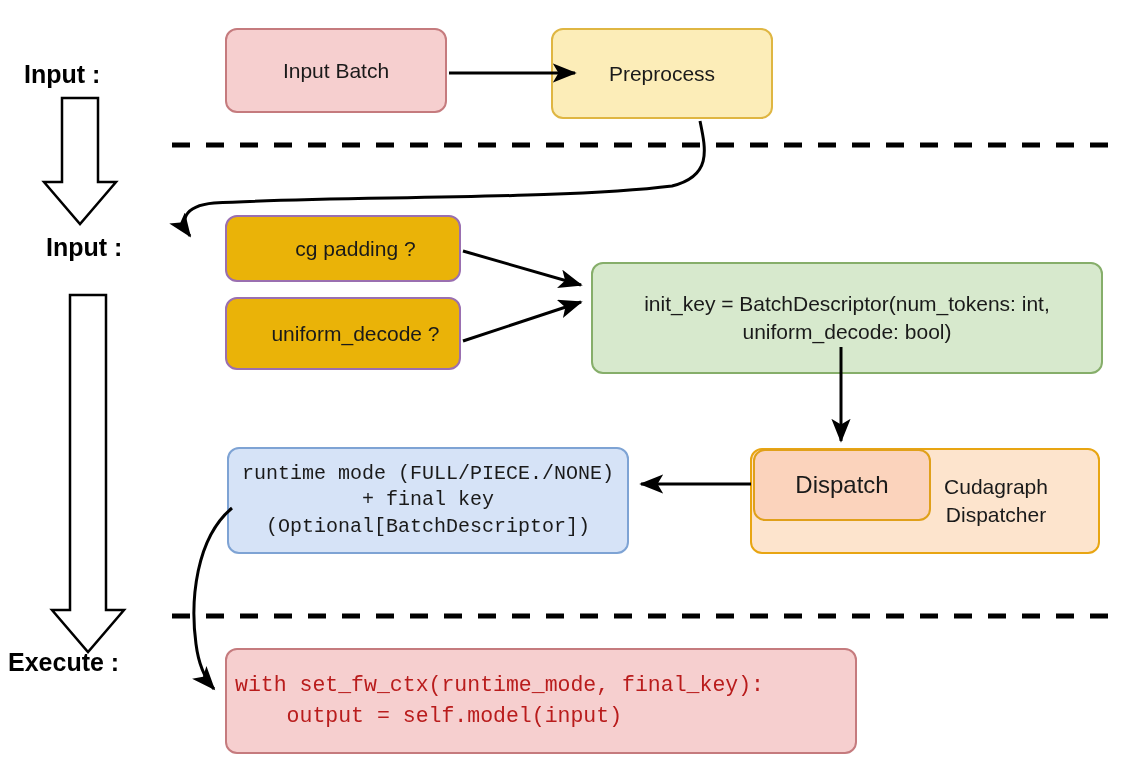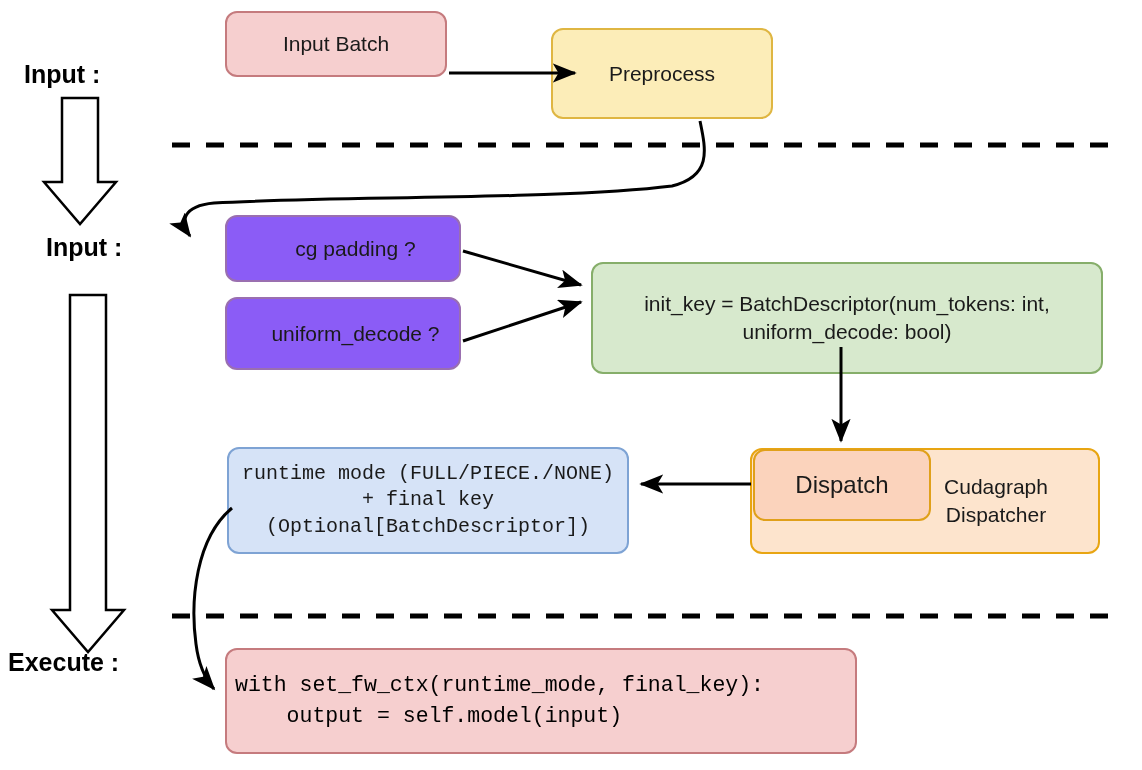--- a/index.html
+++ b/index.html
@@ -45,48 +45,48 @@
     text-align: center;
     font-family: "Liberation Sans", sans-serif;
     font-size: 21px;
     color: #1a1a1a;
     line-height: 1.32;
     padding: 2px 10px;
   }
   .node.code {
     font-family: "Liberation Mono", "DejaVu Sans Mono", monospace;
     font-size: 21.5px;
-    color: #000000;
+    color: #b91c1c;
     text-align: left;
     justify-content: flex-start;
     white-space: pre;
     line-height: 1.45;
     letter-spacing: 0px;
   }
   .node.pink  { background: #f6cfcf; border-color: #c57b7e; }
   .node.yellow{ background: #fcedb8; border-color: #dfb642; }
-  .node.purple{ background: #8b5cf6; border-color: #9a6fb0; padding-left: 35px; }
+  .node.purple{ background: #eab308; border-color: #9a6fb0; padding-left: 35px; }
   .node.green { background: #d7e9cd; border-color: #86ae6a; }
   .node.blue  { background: #d6e3f7; border-color: #7ea3d4; }
   .node.peach { background: #fbd3bc; border-color: #e0a01a; }
   .node.cream { background: #fde4cd; border-color: #e8a512; }
   .node.container-cream { align-items: center; justify-content: flex-end; padding-right: 22px; }
 </style>
 </head>
 <body>
 
 <div id="canvas">
 
   <div class="stage-label" style="left:24px; top:60px;">Input :</div>
 
   <div class="stage-label" style="left:46px; top:233px;">Input :</div>
 
   <div class="stage-label" style="left:8px; top:648px;">Execute :</div>
 
-  <div class="node pink" style="left:225px; top:11px; width:222px; height:66px;">
+  <div class="node pink" style="left:225px; top:28px; width:222px; height:85px;">
     <span>Input Batch</span>
   </div>
 
   <div class="node yellow" style="left:551px; top:28px; width:222px; height:91px;">
     <span>Preprocess</span>
   </div>
 
   <div class="node purple" style="left:225px; top:215px; width:236px; height:67px;">
     <span>cg padding ?</span>
   </div>

